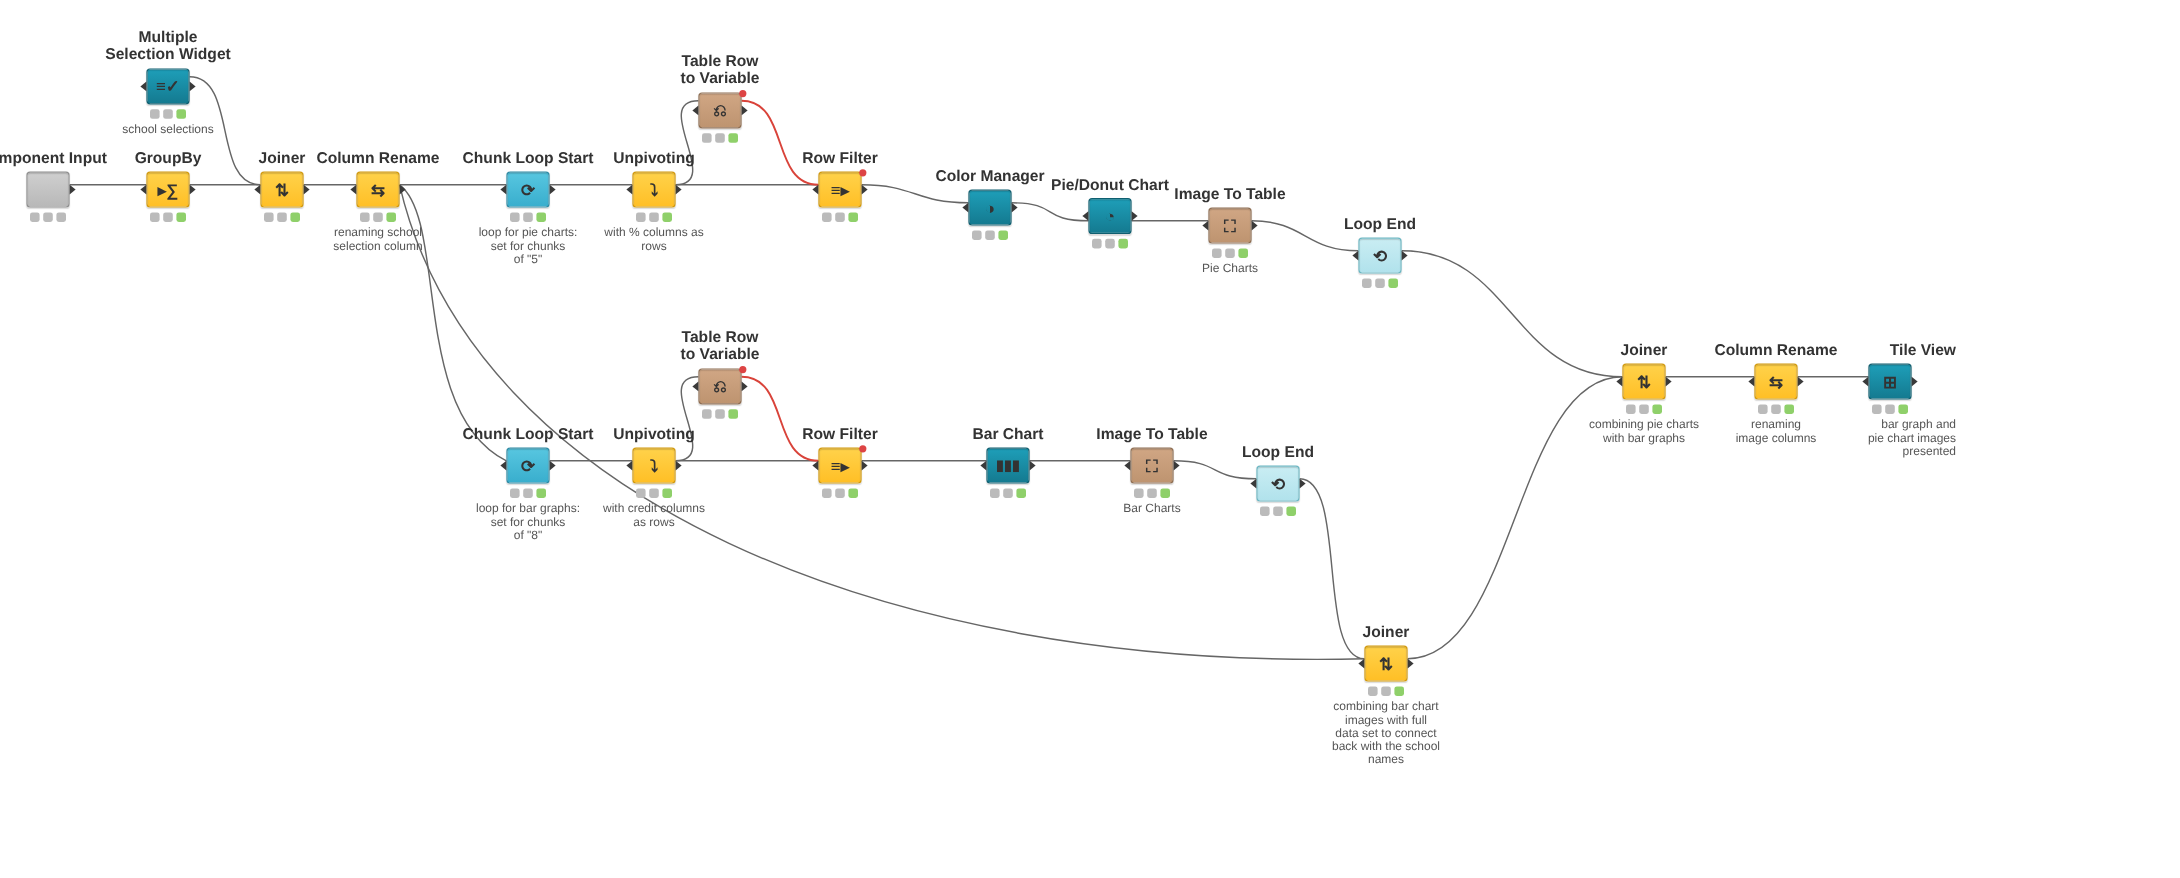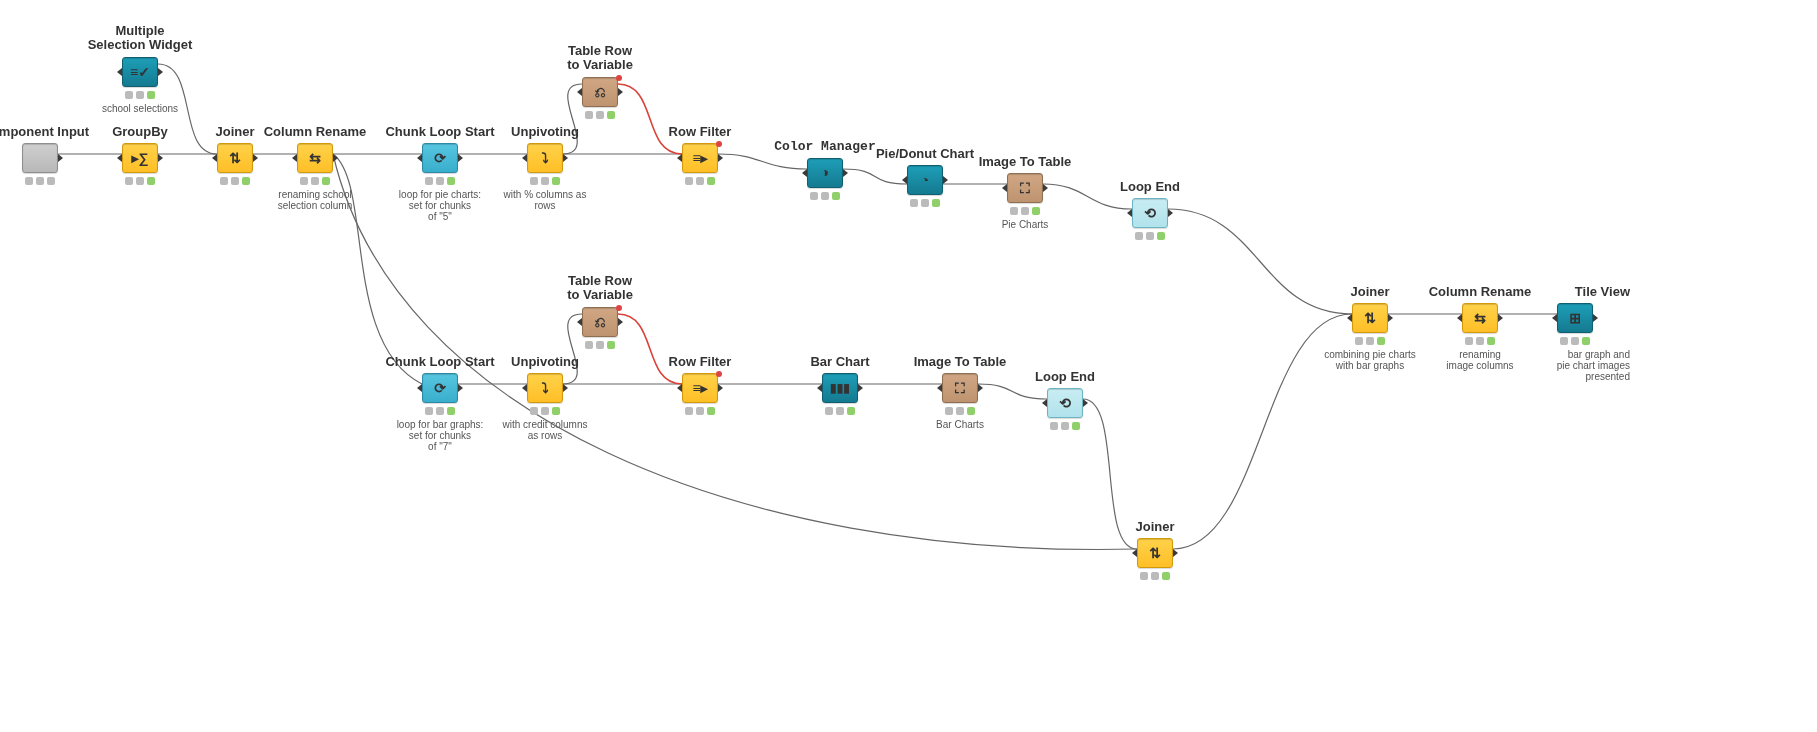--- a/index.html
+++ b/index.html
@@ -269,21 +269,21 @@
         <div class="icon yellow reddot">
           <span class="glyph">≡▸</span>
           <span class="tri-out"></span>
         </div>
         <div class="ports">
           <span></span>
           <span></span>
           <span class="g"></span>
         </div>
       </div>
-      <div class="node" style="left: 825px; top: 140px; font-family: Liberation Mono, monospace;">
+      <div class="node" style="left: 825px; top: 140px;">
         <div class="title">Color Manager</div>
         <div class="icon teal">
           <span class="glyph">◑</span>
         </div>
         <div class="ports">
           <span></span>
           <span></span>
           <span class="g"></span>
         </div>
       </div>
@@ -326,21 +326,21 @@
         <div class="icon cyan">
           <span class="glyph">⟳</span>
         </div>
         <div class="ports">
           <span></span>
           <span></span>
           <span class="g"></span>
         </div>
         <div class="desc">loop for bar graphs:
 set for chunks
-of "7"</div>
+of "8"</div>
       </div>
       <div class="node" style="left: 545px; top: 355px;">
         <div class="title">Unpivoting</div>
         <div class="icon yellow">
           <span class="glyph">⤵</span>
         </div>
         <div class="ports">
           <span></span>
           <span></span>
           <span class="g"></span>
@@ -410,20 +410,25 @@
       <div class="node" style="left: 1155px; top: 520px;">
         <div class="title">Joiner</div>
         <div class="icon yellow">
           <span class="glyph">⇅</span>
         </div>
         <div class="ports">
           <span></span>
           <span></span>
           <span class="g"></span>
         </div>
+        <div class="desc">combining bar chart
+images with full
+data set to connect
+back with the school
+names</div>
       </div>
       <div class="node" style="left: 1370px; top: 285px;">
         <div class="title">Joiner</div>
         <div class="icon yellow">
           <span class="glyph">⇅</span>
         </div>
         <div class="ports">
           <span></span>
           <span></span>
           <span class="g"></span>

